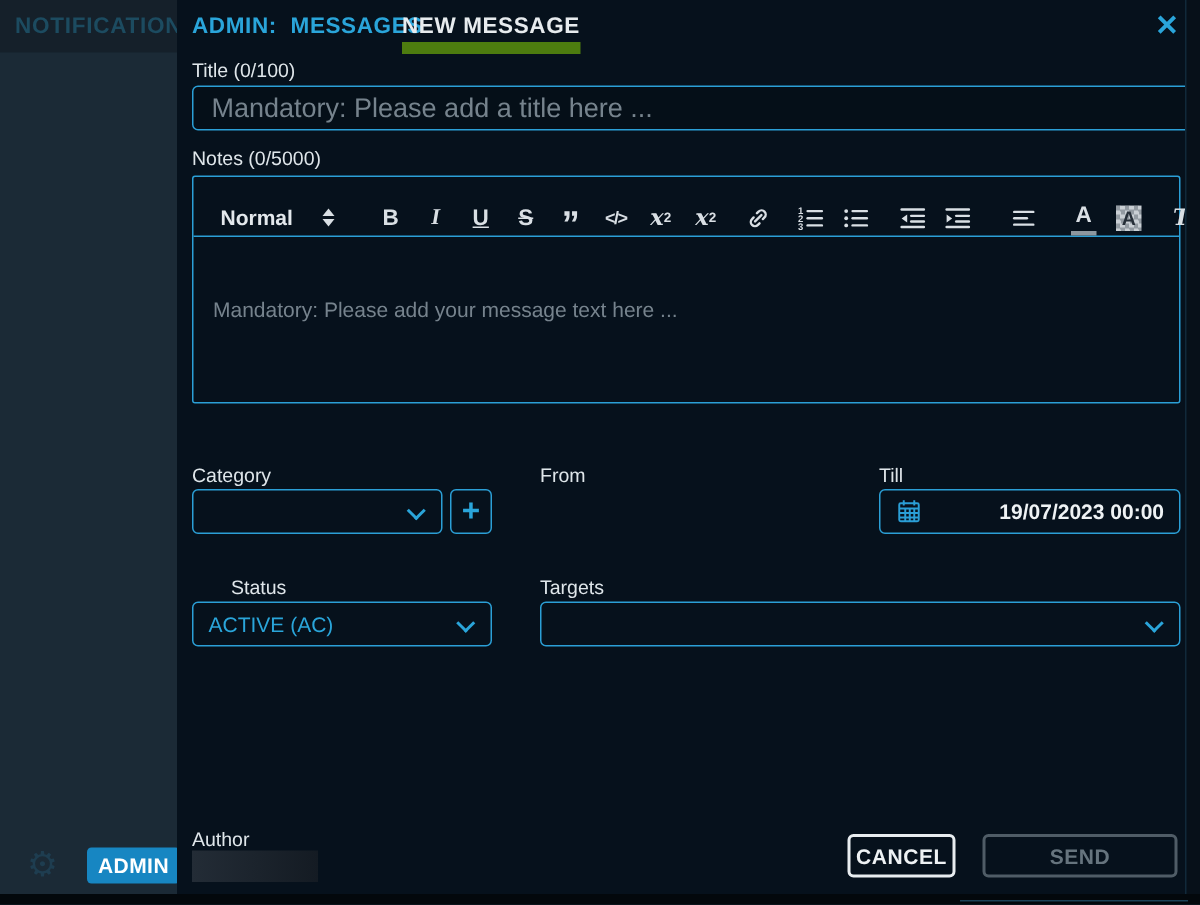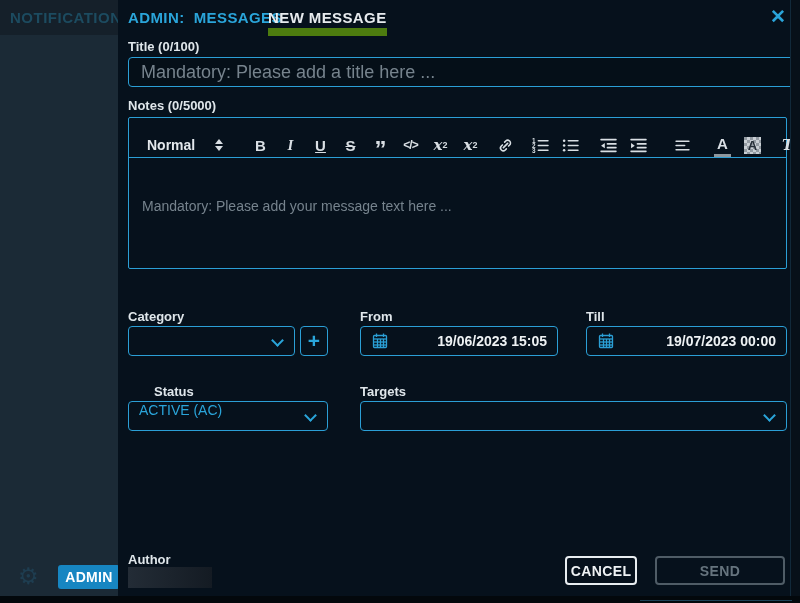--- a/index.html
+++ b/index.html
@@ -24,21 +24,21 @@
   .modal { position:absolute; left:118px; top:0; width:672px; height:596px;
            background:#06111c; z-index:3; }
   .modal * { position:absolute; }
 
   .breadcrumb { left:10px; top:9px; font-size:15px; font-weight:bold; color:#2aa5da;
                 letter-spacing:.4px; white-space:pre; }
   .tab-active { left:150px; top:9px; font-size:15px; font-weight:bold; color:#e7ebee;
                 letter-spacing:.4px; border-bottom:8px solid #4d7c0f; padding-bottom:2px; cursor:pointer; }
   .close-x { left:652px; top:5px; font-size:19px; font-weight:bold; color:#2aa5da; cursor:pointer; }
 
-  .lbl { font-size:13px; font-weight:bold; color:#dfe6ea; }
+  .lbl { font-size:13px; font-weight:normal; color:#dfe6ea; }
 
   .title-input { left:10px; top:57px; width:735px; height:30px; background:#050f18;
                  border:1px solid #2b9fd6; border-radius:4px; color:#dfe6ea;
                  font-size:18px; padding:0 12px; outline:none; font-family:"Liberation Sans",sans-serif; }
   .title-input::placeholder { color:#76838d; }
 
   .editor { left:10px; top:117px; width:659px; height:152px; background:#06111c;
             border:1px solid #2b9fd6; border-radius:2px; }
   .editor * { position:static; }
   .ql-toolbar { position:absolute; left:0; top:0; width:100%; height:40px;
@@ -67,21 +67,21 @@
           background:repeating-conic-gradient(#c9cfd4 0% 25%, #939ba2 0% 50%); background-size:6px 6px; }
   .clean { font-family:"DejaVu Serif",serif; font-style:italic; }
   .clean small { font-style:normal; font-size:10px; vertical-align:-2px; }
   .tbsvg { width:17px; height:17px; }
   .tbsvg path, .tbsvg line, .tbsvg rect, .tbsvg circle { stroke:#d9dfe4; stroke-width:1.5; fill:none; stroke-linecap:round; }
   .tbsvg polygon, .tbsvg circle.fill, .tbsvg text { fill:#d9dfe4; stroke:none; }
   .ql-area { position:absolute; left:0; top:40px; width:100%; height:111px; cursor:text; }
   .ql-placeholder { position:absolute; left:13px; top:13px; font-size:14px; color:#76838d;margin-top:27px; }
 
   .select-box { height:30px; background:#06111c; border:1px solid #2b9fd6; border-radius:4px;
-                display:flex; padding:0 10px; cursor:pointer; }
+                display:flex; align-items:center; padding:0 10px; cursor:pointer; }
   .select-box .val { font-size:14px; color:#2aa5da; position:static; }
   .chev { position:absolute; right:12px; top:10px; width:9px; height:9px;
           border-right:2px solid #2aa5da; border-bottom:2px solid #2aa5da;
           transform:rotate(45deg); top:9px; }
   .plus-btn { left:182px; top:326px; width:28px; height:30px; background:#06111c;
               border:1px solid #2b9fd6; border-radius:4px; color:#2aa5da; font-size:21px;
               display:flex; align-items:center; justify-content:center; cursor:pointer; font-weight:bold; }
 
   .date-box { top:326px; height:30px; border:1px solid #2b9fd6; border-radius:4px;
               background:#06111c; display:flex; align-items:center; padding:0 10px; cursor:pointer; }
@@ -210,34 +210,20 @@
   </div>
 
   <div class="lbl" style="left:10px; top:309px;">Category</div>
   <div class="select-box" style="left:10px; top:326px; width:167px;">
     <span class="val"></span>
     <i class="chev"></i>
   </div>
   <div class="plus-btn">+</div>
 
   <div class="lbl" style="left:242px; top:309px;">From</div>
-  <div class="date-box" style="left:242px; width:198px;">
-    <svg class="cal" viewBox="0 0 18 18">
-      <rect x="2.5" y="3.5" width="13" height="12" rx="1"></rect>
-      <line x1="5.5" y1="1.5" x2="5.5" y2="5"></line>
-      <line x1="12.5" y1="1.5" x2="12.5" y2="5"></line>
-      <line x1="2.5" y1="7" x2="15.5" y2="7"></line>
-      <line x1="2.5" y1="10" x2="15.5" y2="10"></line>
-      <line x1="2.5" y1="13" x2="15.5" y2="13"></line>
-      <line x1="6.5" y1="7" x2="6.5" y2="15.5"></line>
-      <line x1="9.5" y1="7" x2="9.5" y2="15.5"></line>
-      <line x1="12.5" y1="7" x2="12.5" y2="15.5"></line>
-    </svg>
-    <span class="dval">19/06/2023 15:05</span>
-  </div>
 
   <div class="lbl" style="left:468px; top:309px;">Till</div>
   <div class="date-box" style="left:468px; width:201px;">
     <svg class="cal" viewBox="0 0 18 18">
       <rect x="2.5" y="3.5" width="13" height="12" rx="1"></rect>
       <line x1="5.5" y1="1.5" x2="5.5" y2="5"></line>
       <line x1="12.5" y1="1.5" x2="12.5" y2="5"></line>
       <line x1="2.5" y1="7" x2="15.5" y2="7"></line>
       <line x1="2.5" y1="10" x2="15.5" y2="10"></line>
       <line x1="2.5" y1="13" x2="15.5" y2="13"></line>

